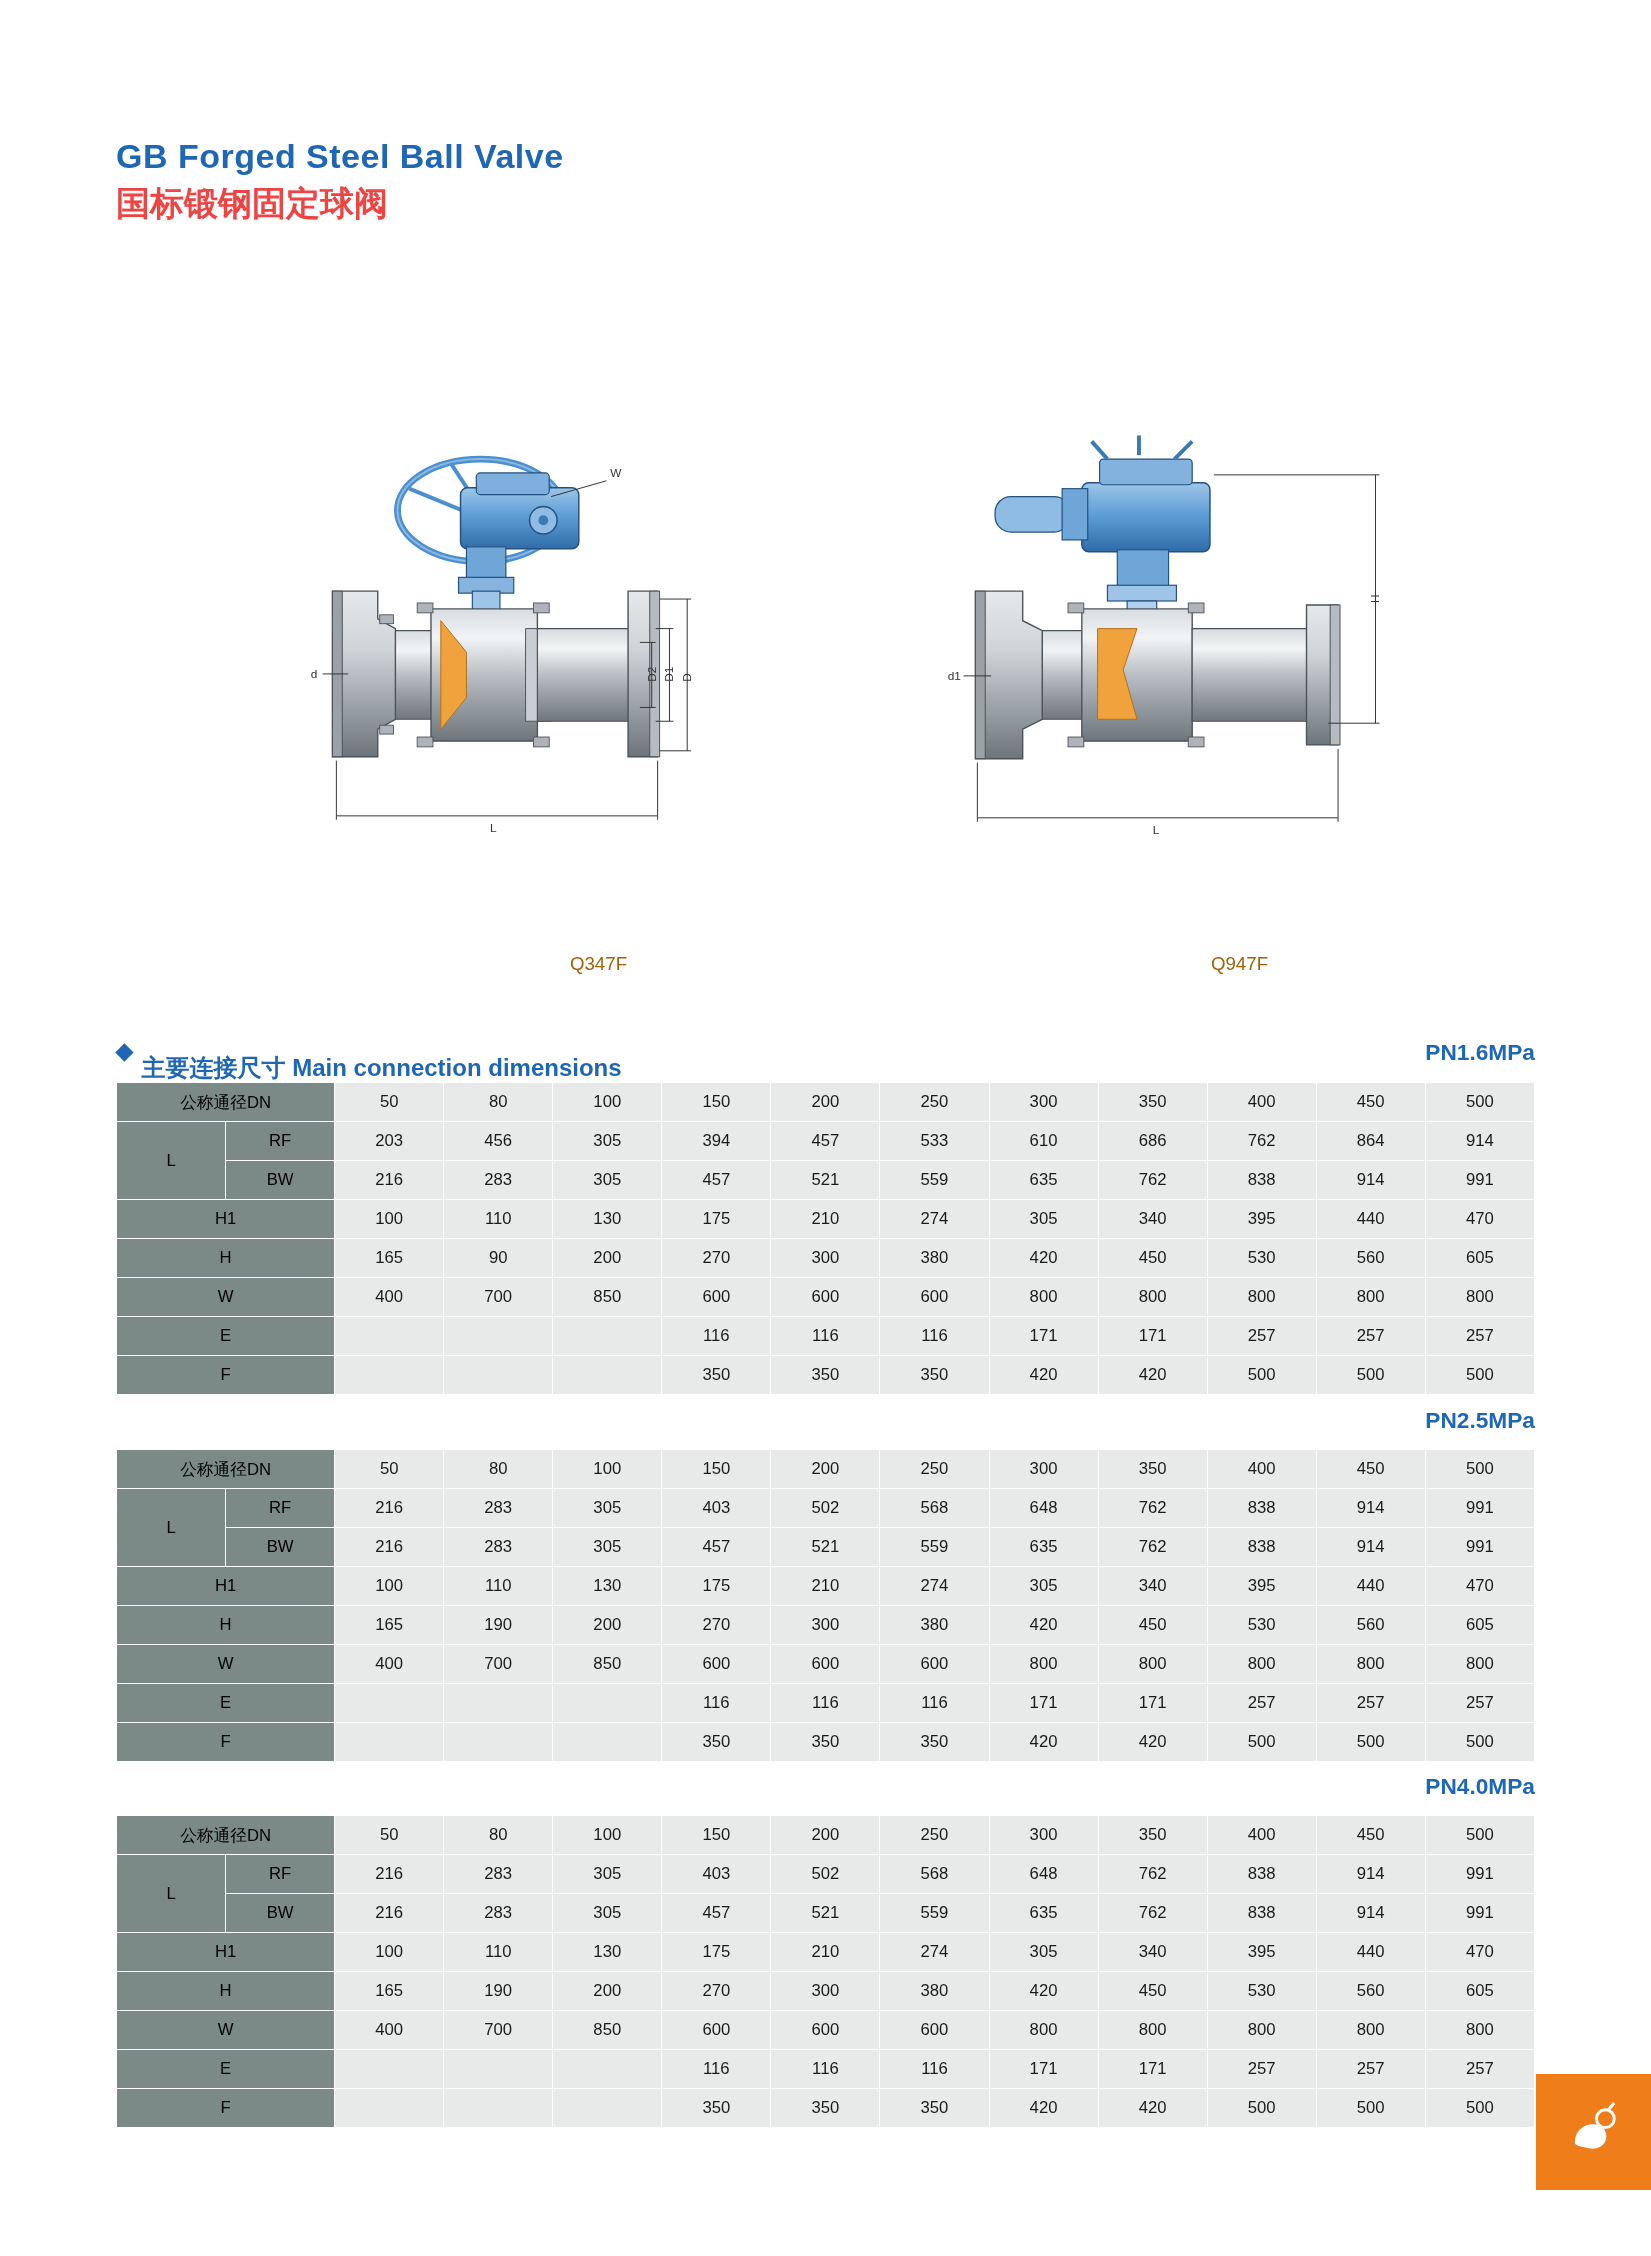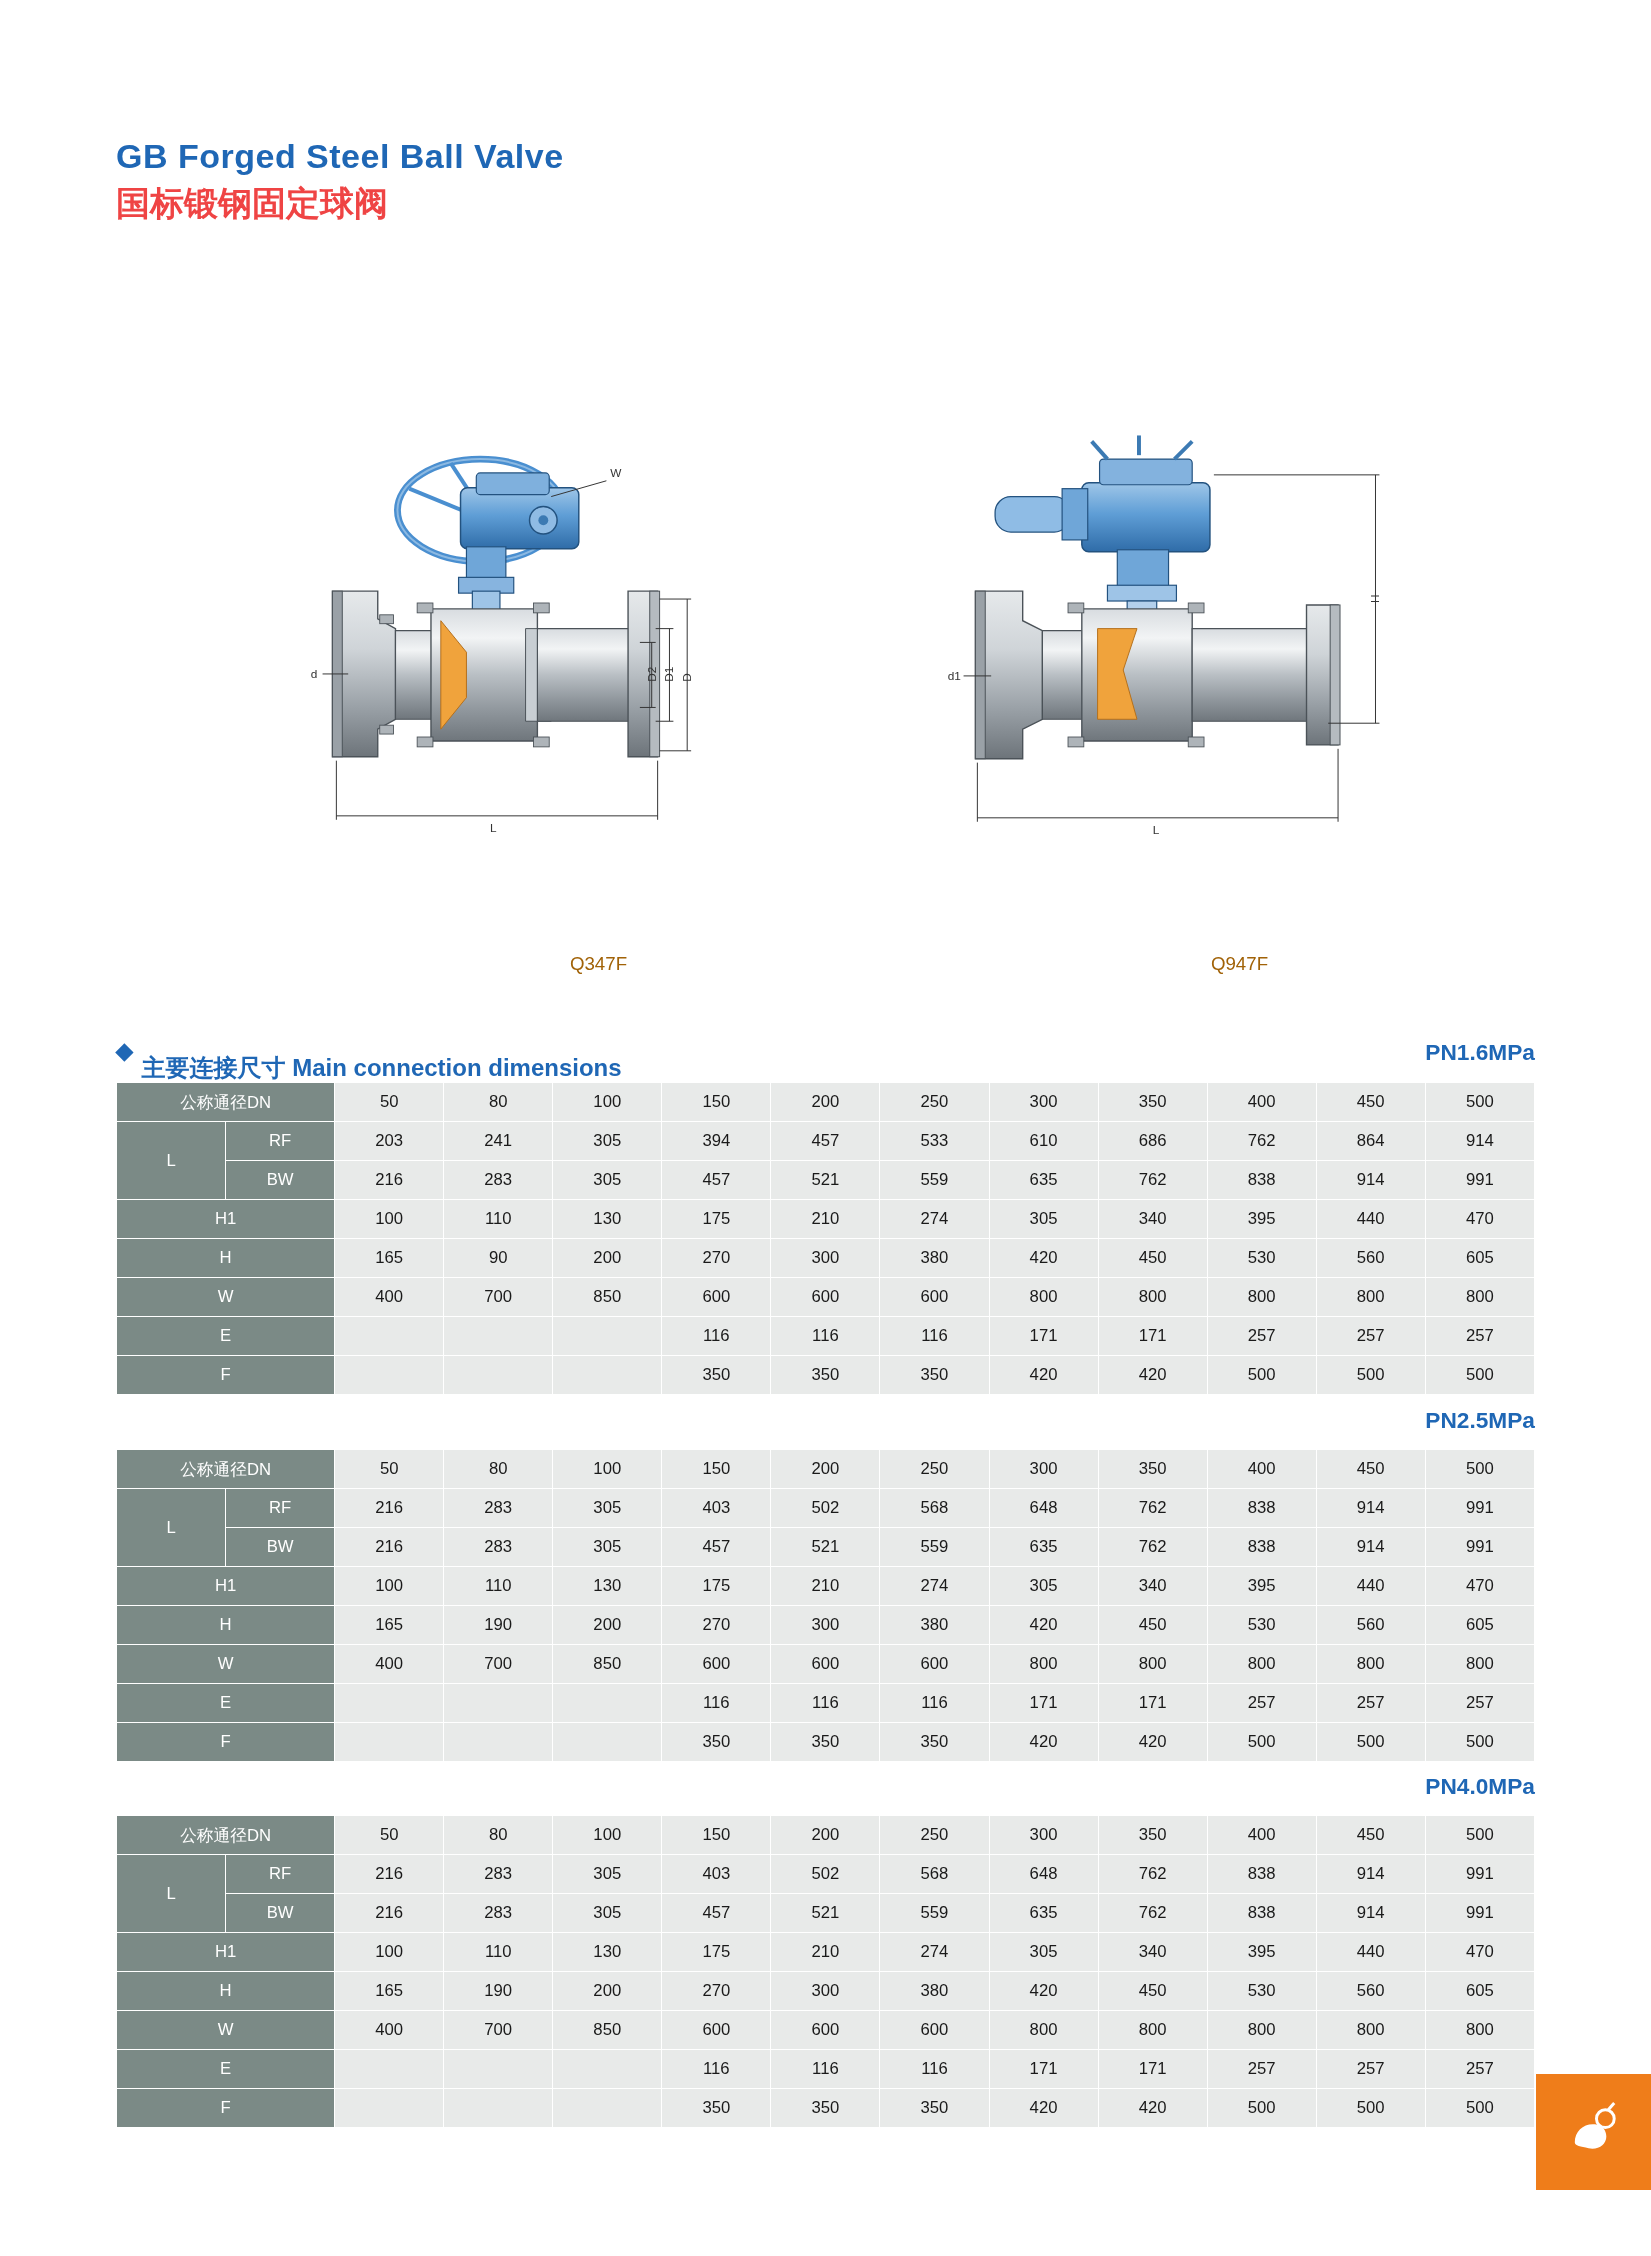--- a/index.html
+++ b/index.html
@@ -107,21 +107,21 @@
   table.dims td {
     border: 1px solid #ffffff;
     height: 36px;
     text-align: center;
     vertical-align: middle;
     font-size: 16.7px;
     color: #1a1a1a;
   }
   table.dims td.hdr {
     background: #7b8a86;
-    color: #ffffff;
+    color: #000000;
     font-size: 16.7px;
   }
   table.dims td.hdr.cn { font-size: 16.7px; }
   table.dims td.val { background: #e8eae9; }
   table.dims td.blank { background: #e8eae9; }
   .col-label { width: 91px; }
   .col-sub { width: 85px; }
 
   
   .pn-right {
@@ -321,21 +321,21 @@
           <td class="val">300</td>
           <td class="val">350</td>
           <td class="val">400</td>
           <td class="val">450</td>
           <td class="val">500</td>
         </tr>
         <tr>
           <td class="hdr col-label" rowspan="2">L</td>
           <td class="hdr col-sub">RF</td>
           <td class="val">203</td>
-          <td class="val">241</td>
+          <td class="val">456</td>
           <td class="val">305</td>
           <td class="val">394</td>
           <td class="val">457</td>
           <td class="val">533</td>
           <td class="val">610</td>
           <td class="val">686</td>
           <td class="val">762</td>
           <td class="val">864</td>
           <td class="val">914</td>
         </tr>

